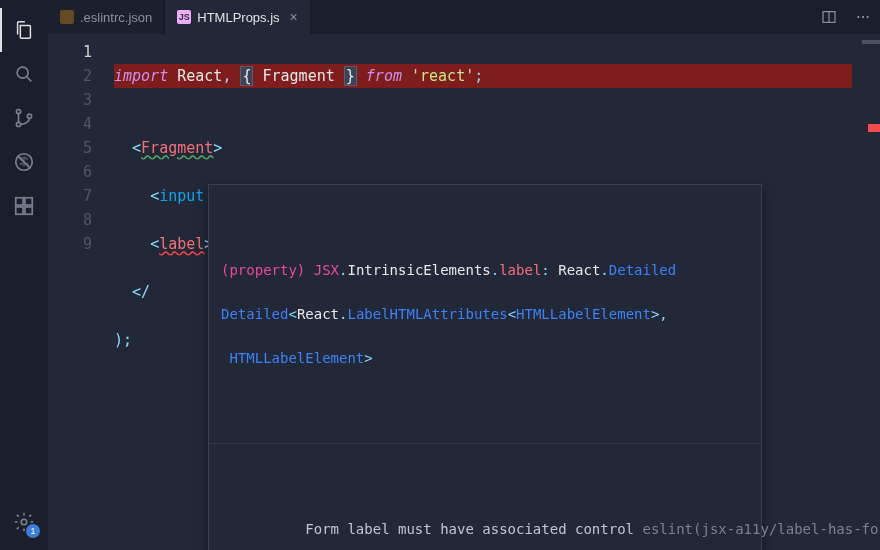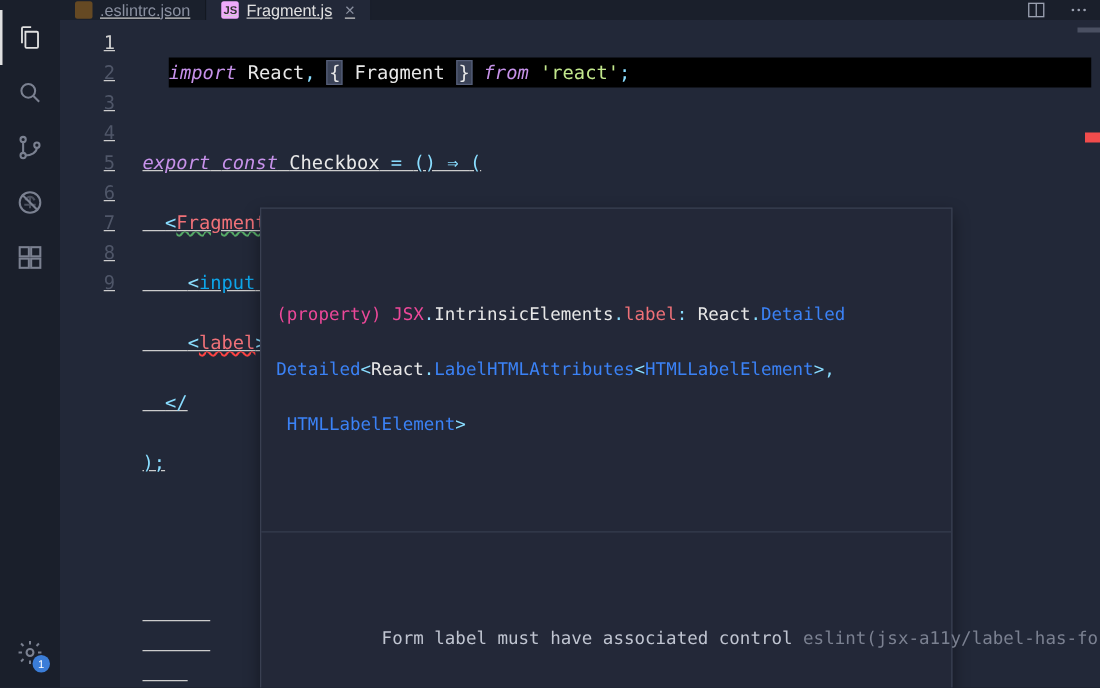--- a/index.html
+++ b/index.html
@@ -31,21 +31,21 @@
   content: ""; position: absolute; left: 0; top: 0; bottom: 0; width: 2px; background: #e0e0e0;
 }
 .badge {
   position: absolute; bottom: 6px; right: 8px;
   background: #3b7dd8; color: #fff;
   font-size: 9px; border-radius: 8px;
   min-width: 14px; height: 14px; line-height: 14px; text-align: center;
   padding: 0 3px;
 }
 .main {
-  flex: 1; display: flex; flex-direction: column; height: 100%; text-decoration: underline;
+  flex: 1; display: flex; flex-direction: column; height: 100%;
 }
 .tabs {
   height: 34px; background: #1a1f2b; display: flex; align-items: stretch;
 }
 .tab {
   display: flex; align-items: center; gap: 6px;
   padding: 0 12px; color: #8a90a0; font-size: 13px;
   border-right: 1px solid rgba(0,0,0,.25);
   background: #1a202c;
 }
@@ -70,21 +70,21 @@
   width: 60px; text-align: right; color: #4f5668; padding: 6px 16px 0 0;
   user-select: none;
   display: flex; flex-direction: column;
 }
 .gutter .ln { height: 24px; }
 .gutter .ln.current { color: #cfcfcf; }
 .code {
   flex: 1; padding: 6px 0 0 6px; position: relative; white-space: pre; color: #c0c5d1;
 }
 .codeline { height: 24px; }
-.cl-hl { background: #000000; display:inline-block; width:100%;margin-left:21px; }
+.cl-hl { background: #7f1d1d; display:inline-block; width:100%; }
 .t-key { color: #c792ea; font-style: italic; }
 .t-id  { color: #e8e8e8; }
 .t-tag { color: #0ea5e9; }
 .t-tagu { color: #f07178; text-decoration: underline wavy #5a6; }
 .t-tagerr { color: #f07178; text-decoration: underline wavy #f44; }
 .t-attr{ color: #c792ea; font-style: italic; }
 .t-str { color: #c3e88d; }
 .t-punc{ color: #89ddff; }
 .t-brace{ color: #e8e8e8; background:#3a4257; border:1px solid #555e78; padding:0 1px;}
 .t-plain{ color: #ec4899; }
@@ -158,21 +158,21 @@
 
 <div class="main">
 
   <div class="tabs">
     <div class="tab">
       <span class="fileicon-json"></span>
       <span>.eslintrc.json</span>
     </div>
     <div class="tab active">
       <span class="fileicon-js">JS</span>
-      <span>Fragment.js</span>
+      <span>HTMLProps.js</span>
       <span class="close">×</span>
     </div>
     <div class="grow"></div>
     <div class="tab-action">
       <svg width="16" height="16" viewBox="0 0 24 24" fill="none" stroke="currentColor" stroke-width="1.6">
           <rect x="3" y="4" width="18" height="16"></rect>
           <line x1="12" y1="4" x2="12" y2="20"></line>
         </svg>
     </div>
     <div class="tab-action">
@@ -192,21 +192,20 @@
       <div class="ln">4</div>
       <div class="ln">5</div>
       <div class="ln">6</div>
       <div class="ln">7</div>
       <div class="ln">8</div>
       <div class="ln">9</div>
     </div>
     <div class="code">
 <div class="codeline cl-hl"><span class="t-key">import</span> <span class="t-id">React</span><span class="t-punc">, </span><span class="t-brace">{</span> <span class="t-id">Fragment</span> <span class="t-brace">}</span> <span class="t-key">from</span> <span class="t-str">'react'</span><span class="t-punc">;</span></div>
 <div class="codeline"></div>
-<div class="codeline"><span class="t-key">export</span> <span class="t-key">const</span> <span class="t-id">Checkbox</span><span class="t-punc"> = </span><span class="t-punc">()</span><span class="t-punc"> ⇒ </span><span class="t-punc">(</span></div>
 <div class="codeline">  <span class="t-punc">&lt;</span><span class="t-tagu">Fragment</span><span class="t-punc">&gt;</span></div>
 <div class="codeline">    <span class="t-punc">&lt;</span><span class="t-tag">input</span> <span class="t-attr">id</span><span class="t-punc">=</span><span class="t-str">"promo"</span> <span class="t-attr">type</span><span class="t-punc">=</span><span class="t-str">"checkbox"</span><span class="t-punc">&gt;</span><span class="t-punc">&lt;/</span><span class="t-tag">input</span><span class="t-punc">&gt;</span></div>
 <div class="codeline">    <span class="t-punc">&lt;</span><span class="t-tagerr">label</span><span class="t-punc">&gt;</span><span class="t-plain">Receive promotional offers?</span><span class="t-punc">&lt;/</span><span class="t-tag">label</span><span class="t-punc">&gt;</span></div>
 <div class="codeline">  <span class="t-punc">&lt;/</span></div>
 <div class="codeline"><span class="t-punc">);</span></div>
 <div class="codeline"></div>
 
       
       <div class="hover">
         <div class="section">

